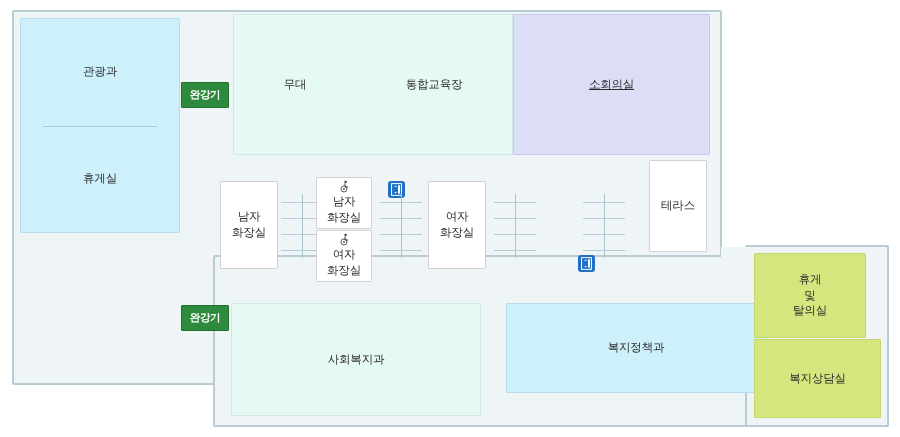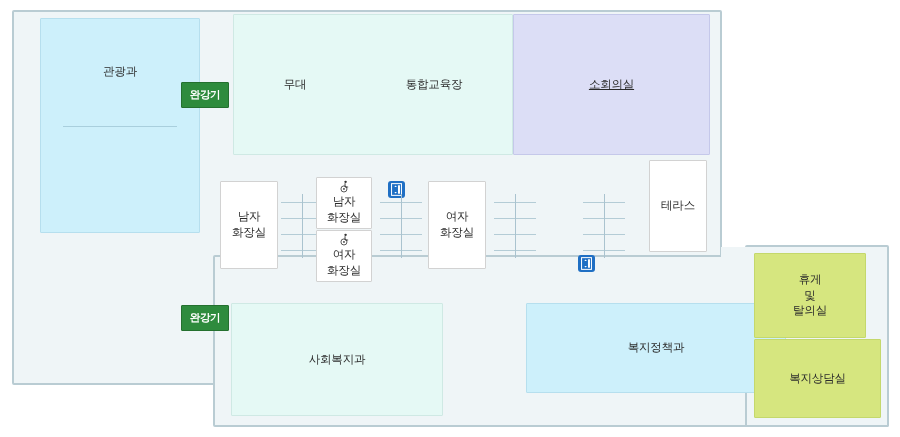--- a/index.html
+++ b/index.html
@@ -46,21 +46,21 @@
     justify-content: center;
     text-align: center;
     font-size: 11.5px;
     color: #2b2b2b;
     letter-spacing: -0.2px;
     line-height: 1.35;
     border: 1px solid #cfdfe4;
     background: #ffffff;
     border-radius: 1px;
   }
-  .cyan      { background: #cdf0fb; border-color: #b6dfee; margin-left: 20px; }
+  .cyan      { background: #cdf0fb; border-color: #b6dfee; }
   .mint      { background: #e5f9f5; border-color: #cfe9e4; }
   .lavender  { background: #dcdef6; border-color: #c5c8ea; text-decoration: underline; }
   .olive     { background: #d6e67f; border-color: #c4d86c; }
   .white     { background: #ffffff; border-color: #d2d2d2; }
 
   
   .split-divider {
     position: absolute;
     left: 14%;
     right: 14%;
@@ -142,20 +142,23 @@
   <div class="shell shell-c"></div>
 
   <div class="mask" style="left:215px; top:257px; width:506px; height:128px;"></div>
   <div class="mask" style="left:721px; top:247px; width:26px;  height:138px;"></div>
 
   <div class="room cyan" style="left:20px; top:18px; width:160px; height:215px;">
     <div class="split-cell top">
       <span class="room-label">관광과</span>
     </div>
     <div class="split-divider"></div>
+    <div class="split-cell bottom">
+      <span class="room-label">휴게실</span>
+    </div>
   </div>
 
 
   <div class="tag-green" style="left:181px; top:82px; width:48px; height:26px;">
     <span>완강기</span>
   </div>
   <div class="tag-green" style="left:181px; top:305px; width:48px; height:26px;">
     <span>완강기</span>
   </div>
 
@@ -247,21 +250,21 @@
 
   <div class="elevator" style="left:578px; top:255px;">
     <svg width="11" height="13" viewBox="0 0 12 14">
       <rect x="0.6" y="0.6" width="10.8" height="12.8" fill="none" stroke="#ffffff" stroke-width="1.1"></rect>
       <path d="M3.6 4.3 L5 2.6 L6.4 4.3 Z" fill="#ffffff"></path>
       <path d="M3.6 9.7 L5 11.4 L6.4 9.7 Z" fill="#ffffff"></path>
       <rect x="7.6" y="2.4" width="2.2" height="9.2" fill="#ffffff"></rect>
     </svg>
   </div>
 
-  <div class="room mint" style="left:231px; top:303px; width:212px; height:113px;align-items:center;">
+  <div class="room mint" style="left:231px; top:303px; width:250px; height:113px;align-items:center;">
     <span class="room-label">사회복지과</span>
   </div>
 
   <div class="room cyan" style="left:506px; top:303px; width:260px; height:90px;">
     <span class="room-label">복지정책과</span>
   </div>
 
   <div class="room olive" style="left:754px; top:253px; width:112px; height:85px;">
     <span class="room-label">휴게</span>
     <span class="room-label">및</span>

